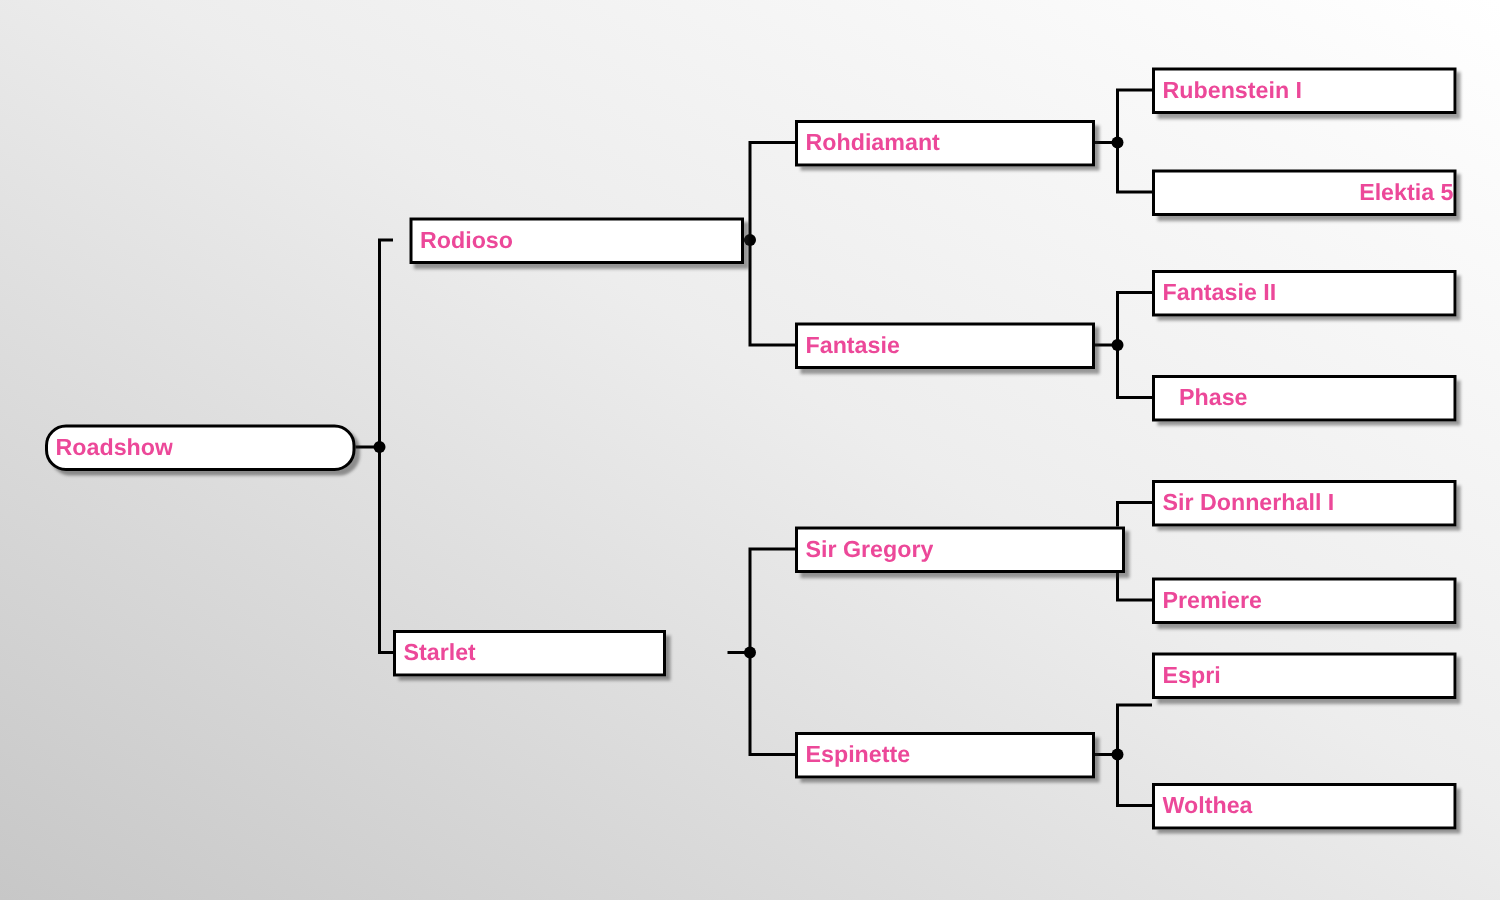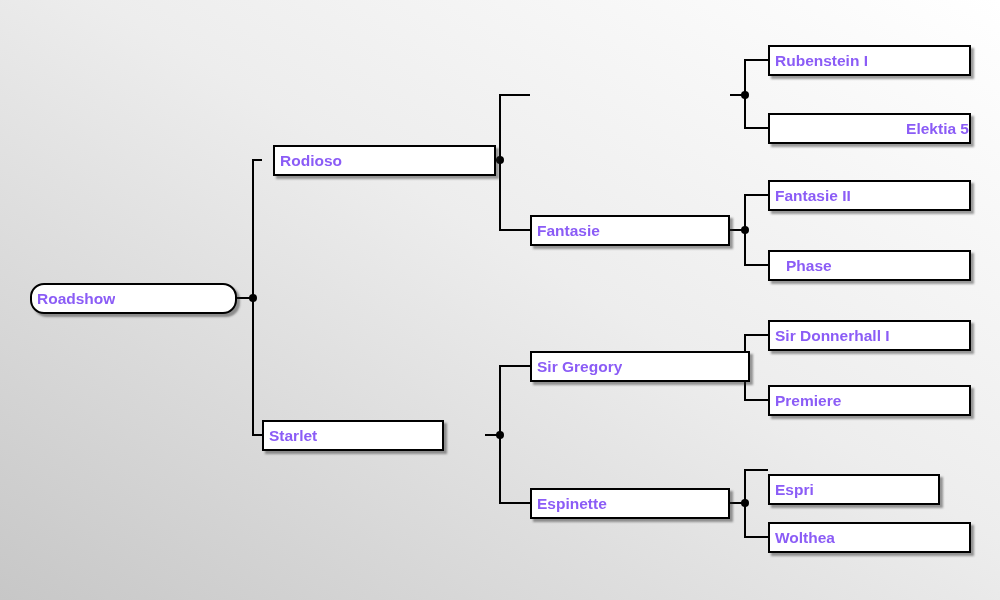--- a/index.html
+++ b/index.html
@@ -30,21 +30,21 @@
     box-sizing: border-box;
     height: 31px;
     background: #ffffff;
     border: 2px solid #000000;
     box-shadow: 3px 3px 2px rgba(40,40,40,0.45);
     display: flex;
     align-items: center;
     padding-left: 5px;
     font-weight: bold;
     font-size: 15.5px;
-    color: #8b5cf6;
+    color: #ec4899;
     cursor: pointer;
   }
   .node span {
     white-space: nowrap;
     overflow: hidden;
   }
 </style>
 </head>
 <body>
 
@@ -75,20 +75,23 @@
     <span>Roadshow</span>
   </div>
 
   <div class="node" style="left:262px; top:145px; width:223px;margin-left:11px;">
     <span>Rodioso</span>
   </div>
   <div class="node" style="left:262px; top:420px; width:182px;">
     <span>Starlet</span>
   </div>
 
+  <div class="node" style="left:530px; top:80px; width:200px;">
+    <span>Rohdiamant</span>
+  </div>
   <div class="node" style="left:530px; top:215px; width:200px;">
     <span>Fantasie</span>
   </div>
   <div class="node" style="left:530px; top:351px; width:220px;">
     <span>Sir Gregory</span>
   </div>
   <div class="node" style="left:530px; top:488px; width:200px;">
     <span>Espinette</span>
   </div>
 
@@ -103,20 +106,20 @@
   </div>
   <div class="node" style="left:768px; top:250px; width:203px;padding-left:16px;">
     <span>Phase</span>
   </div>
   <div class="node" style="left:768px; top:320px; width:203px;">
     <span>Sir Donnerhall I</span>
   </div>
   <div class="node" style="left:768px; top:385px; width:203px;">
     <span>Premiere</span>
   </div>
-  <div class="node" style="left:768px; top:474px; width:172px;">
+  <div class="node" style="left:768px; top:435px; width:203px;">
     <span>Espri</span>
   </div>
   <div class="node" style="left:768px; top:522px; width:203px;">
     <span>Wolthea</span>
   </div>
 
 </div>
 
 </body></html>

